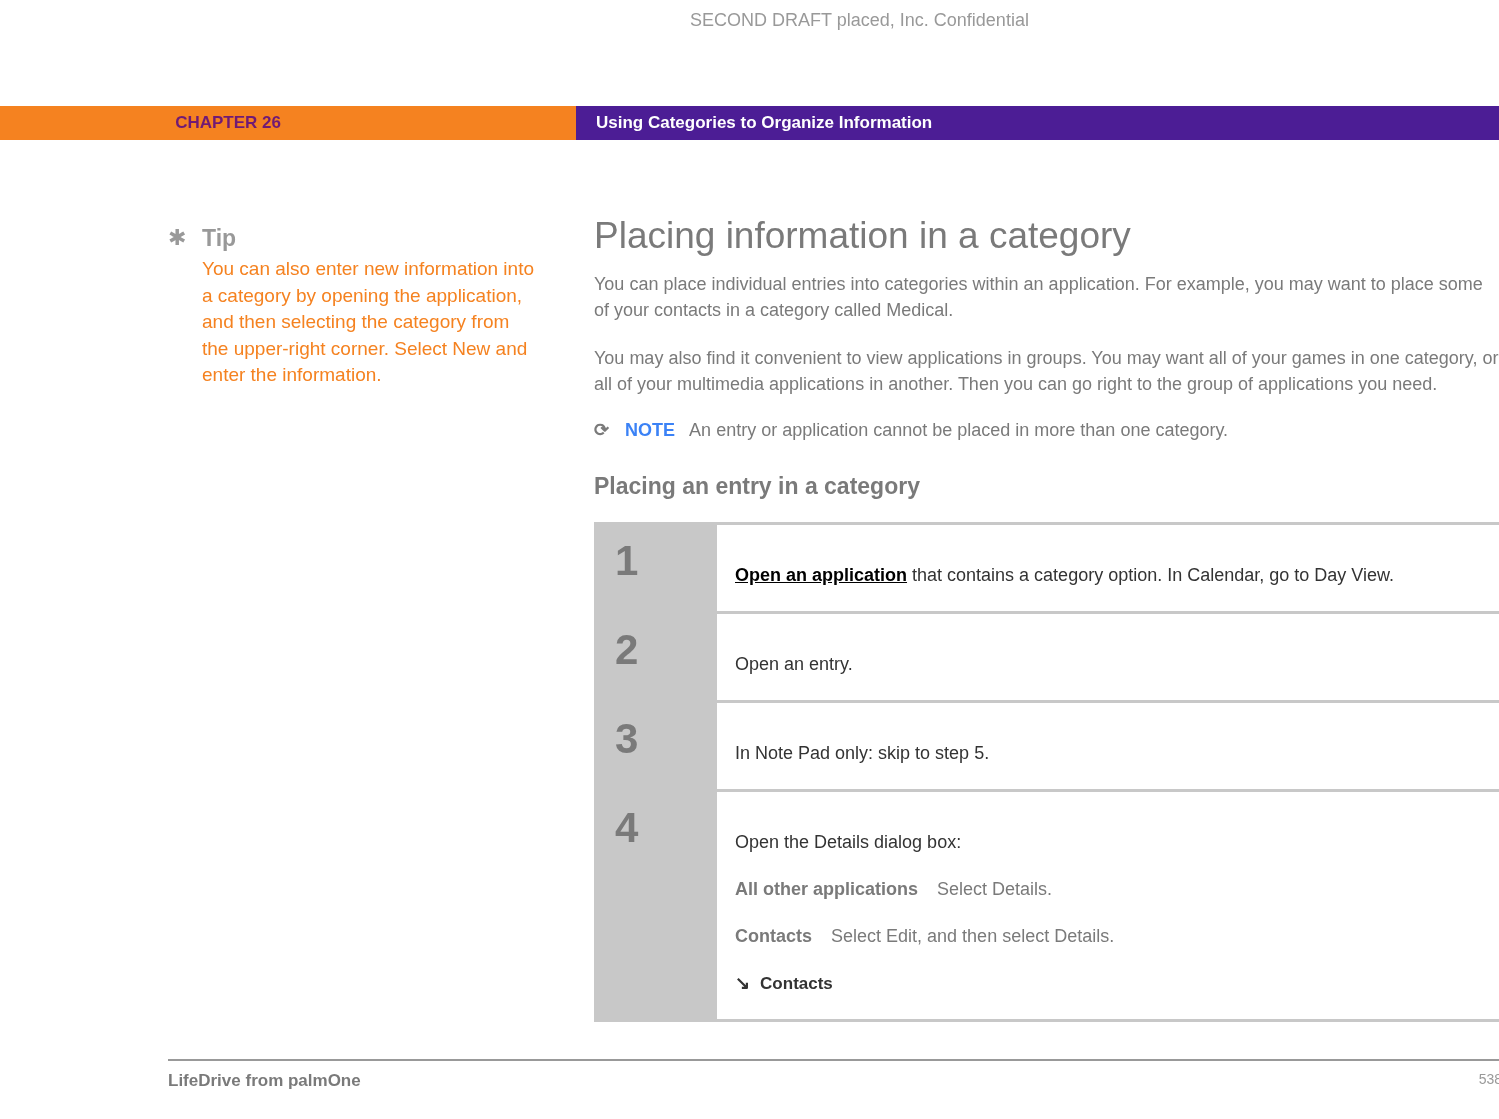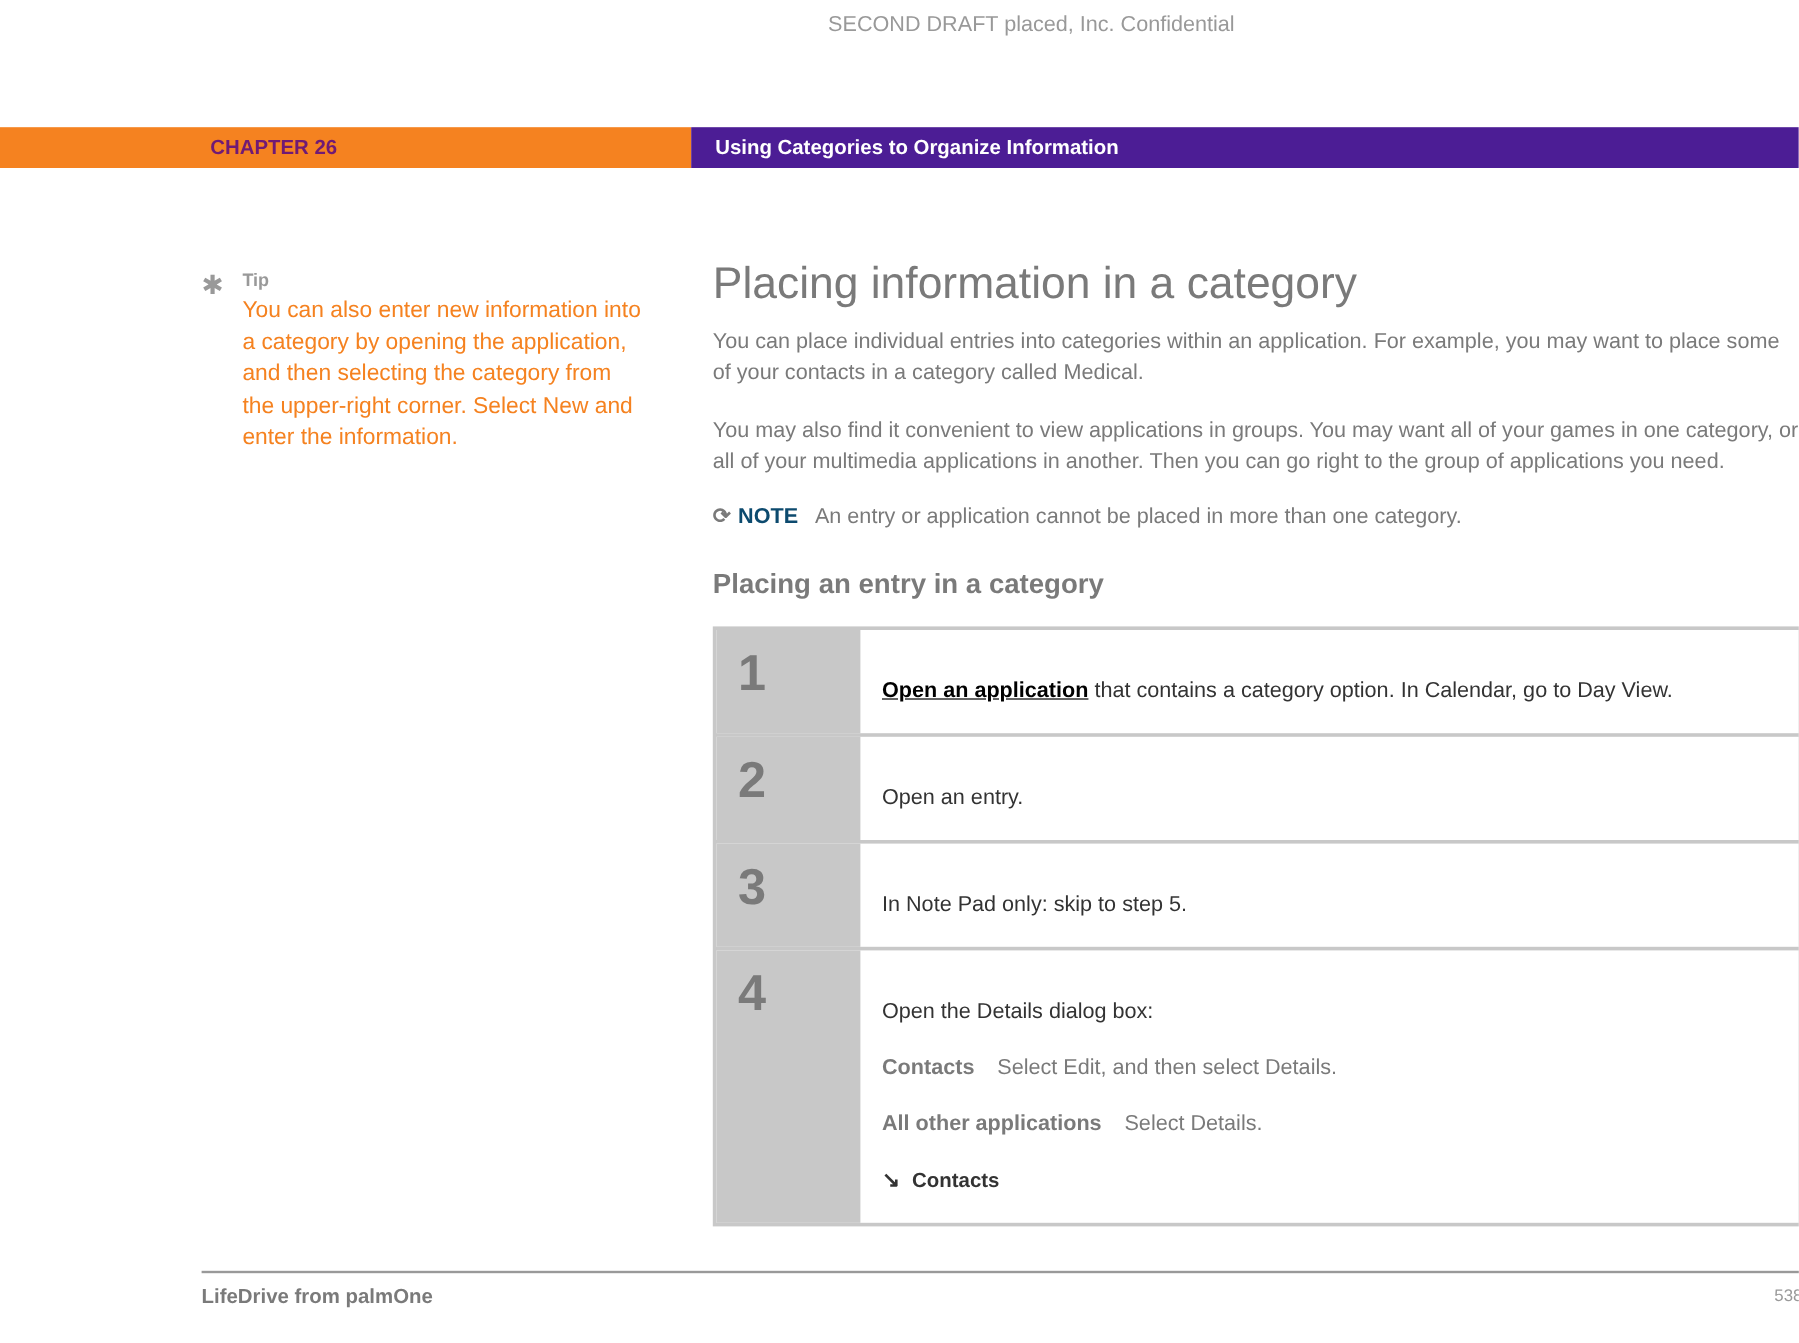--- a/index.html
+++ b/index.html
@@ -63,21 +63,21 @@
       position: absolute;
       left: 0;
       top: 0;
     }
     .tip-block {
       padding-left: 34px;
     }
     .tip-heading {
       color: #999;
       font-weight: bold;
-      font-size: 15px;
+      font-size: 23px;
       margin-bottom: 4px;
     }
     .tip-text {
       color: #f58220;
       font-size: 19px;
       line-height: 1.4;
     }
     .main {
       position: absolute;
       top: 215px;
@@ -103,23 +103,24 @@
       color: #7a7a7a;
       font-size: 18px;
     }
     .note-icon {
       font-weight: bold;
       color: #7a7a7a;
       margin-right: 6px;
       font-size: 18px;
     }
     .note-label {
-      color: #0c4a6e;
+      color: #3b82f6;
       font-weight: bold;
       margin-right: 14px;
+      margin-left: 10px;
     }
     .h2 {
       color: #7a7a7a;
       font-size: 23px;
       font-weight: bold;
       margin-bottom: 22px;
     }
     .steps-container {
       background: #c8c8c8;
       padding: 3px 3px 3px 0;
@@ -247,26 +248,26 @@
       <div class="step-content">
         <span>In Note Pad only: skip to step 5.</span>
       </div>
     </div>
 
     <div class="step-row">
       <div class="step-num">4</div>
       <div class="step-content">
         <div class="step-lead">Open the Details dialog box:</div>
         <div class="detail-row">
+          <span class="detail-label">All other applications</span>
+          <span>Select Details.</span>
+        </div>
+        <div class="detail-row">
           <span class="detail-label">Contacts</span>
           <span>Select Edit, and then select Details.</span>
-        </div>
-        <div class="detail-row">
-          <span class="detail-label">All other applications</span>
-          <span>Select Details.</span>
         </div>
         <div class="continued-row">
           <span class="continued-icon">↘</span>
           <span>Contacts</span>
         </div>
       </div>
     </div>
 
   </div>
 </div>

